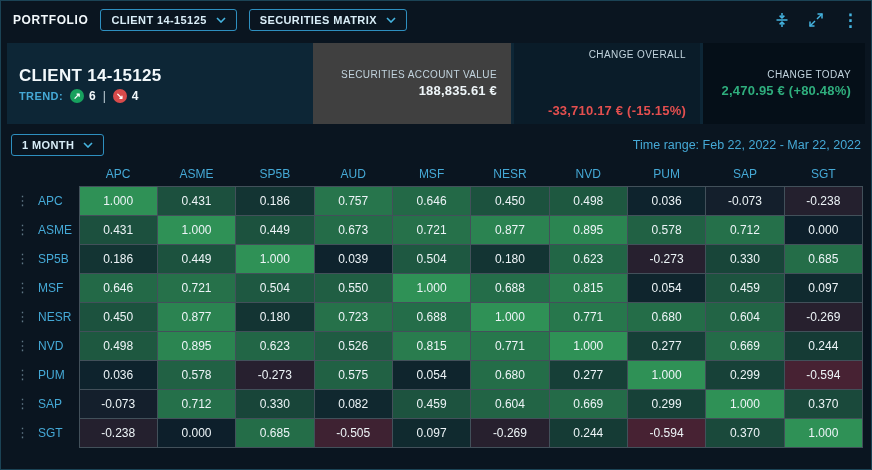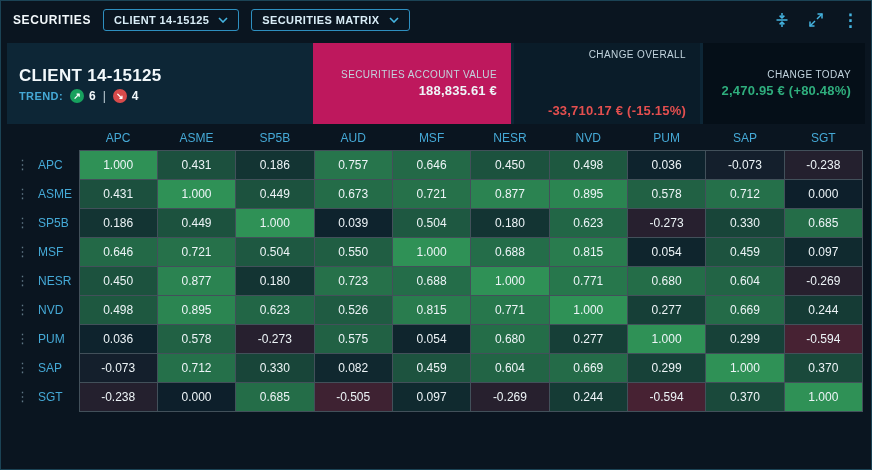--- a/index.html
+++ b/index.html
@@ -25,21 +25,21 @@
   .trend-row { display:flex; align-items:center; gap:5px; margin-top:3px; }
   .trend-label { color:#45a9d6; font-size:11px; font-weight:bold; letter-spacing:.4px; margin-right:2px; }
   .badge { width:14px; height:14px; border-radius:50%; display:flex; align-items:center;
            justify-content:center; font-size:9px; font-weight:bold; color:#fff; }
   .badge.up { background:#17a15e; }
   .badge.down { background:#d94b4b; }
   .trend-count { font-size:12px; font-weight:bold; color:#f2f8fb; }
   .trend-sep { color:#c3d2da; font-size:12px; margin:0 2px; }
   .stat-box { display:flex; flex-direction:column; justify-content:center; align-items:flex-end;
               padding:6px 14px; margin-left:3px; }
-  .stat-box.b0 { background:#be185d; min-width:198px; }
+  .stat-box.b0 { background:#404040; min-width:198px; }
   .stat-box.b1 { background:#0a1c29; min-width:186px;gap:40px; }
   .stat-box.b2 { background:#050f18; min-width:162px;align-items:flex-end; }
   .stat-label { font-size:10px; color:#c2d4de; letter-spacing:.4px; }
   .stat-value { font-size:13px; font-weight:bold; margin-top:3px; letter-spacing:.2px; }
 
   
   .controls { display:flex; align-items:center; justify-content:space-between; margin:10px 10px 6px; }
   .time-range { color:#45a9d6; font-size:12.5px; }
 
   
@@ -50,21 +50,21 @@
                      padding-left:7px; white-space:nowrap; }
   .rowhead .kebab { color:#5f7685; margin-right:9px; font-size:13px; cursor:pointer; display:inline-block; }
   td { height:29px; border:1px solid #42505a; font-size:12px; color:#edf4f7; text-align:center; }
 </style>
 </head>
 <body>
 
 <div class="app">
 
   <div class="topbar">
-    <span class="pf-label">SECURITIES</span>
+    <span class="pf-label">PORTFOLIO</span>
     <div class="dd">
       <span>CLIENT 14-15125</span>
       <svg width="10" height="6" viewBox="0 0 10 6" fill="none" stroke="#45b4e0" stroke-width="1.6">
           <polyline points="1,1 5,5 9,1"></polyline>
         </svg>
     </div>
     <div class="dd">
       <span>SECURITIES MATRIX</span>
       <svg width="10" height="6" viewBox="0 0 10 6" fill="none" stroke="#45b4e0" stroke-width="1.6">
           <polyline points="1,1 5,5 9,1"></polyline>
@@ -111,20 +111,29 @@
     <div class="stat-box b1">
       <span class="stat-label">CHANGE OVERALL</span>
       <span class="stat-value" style="color: rgb(228, 79, 79);">-33,710.17 € (-15.15%)</span>
     </div>
     <div class="stat-box b2">
       <span class="stat-label">CHANGE TODAY</span>
       <span class="stat-value" style="color: rgb(47, 174, 125);">2,470.95 € (+80.48%)</span>
     </div>
   </div>
 
+  <div class="controls">
+    <div class="dd">
+      <span>1 MONTH</span>
+      <svg width="10" height="6" viewBox="0 0 10 6" fill="none" stroke="#45b4e0" stroke-width="1.6">
+          <polyline points="1,1 5,5 9,1"></polyline>
+        </svg>
+    </div>
+    <span class="time-range">Time range: Feb 22, 2022 - Mar 22, 2022</span>
+  </div>
 
   <table>
     <thead>
       <tr>
         <th class="corner"></th>
       <th>APC</th>
           <th>ASME</th>
           <th>SP5B</th>
           <th>AUD</th>
           <th>MSF</th>

